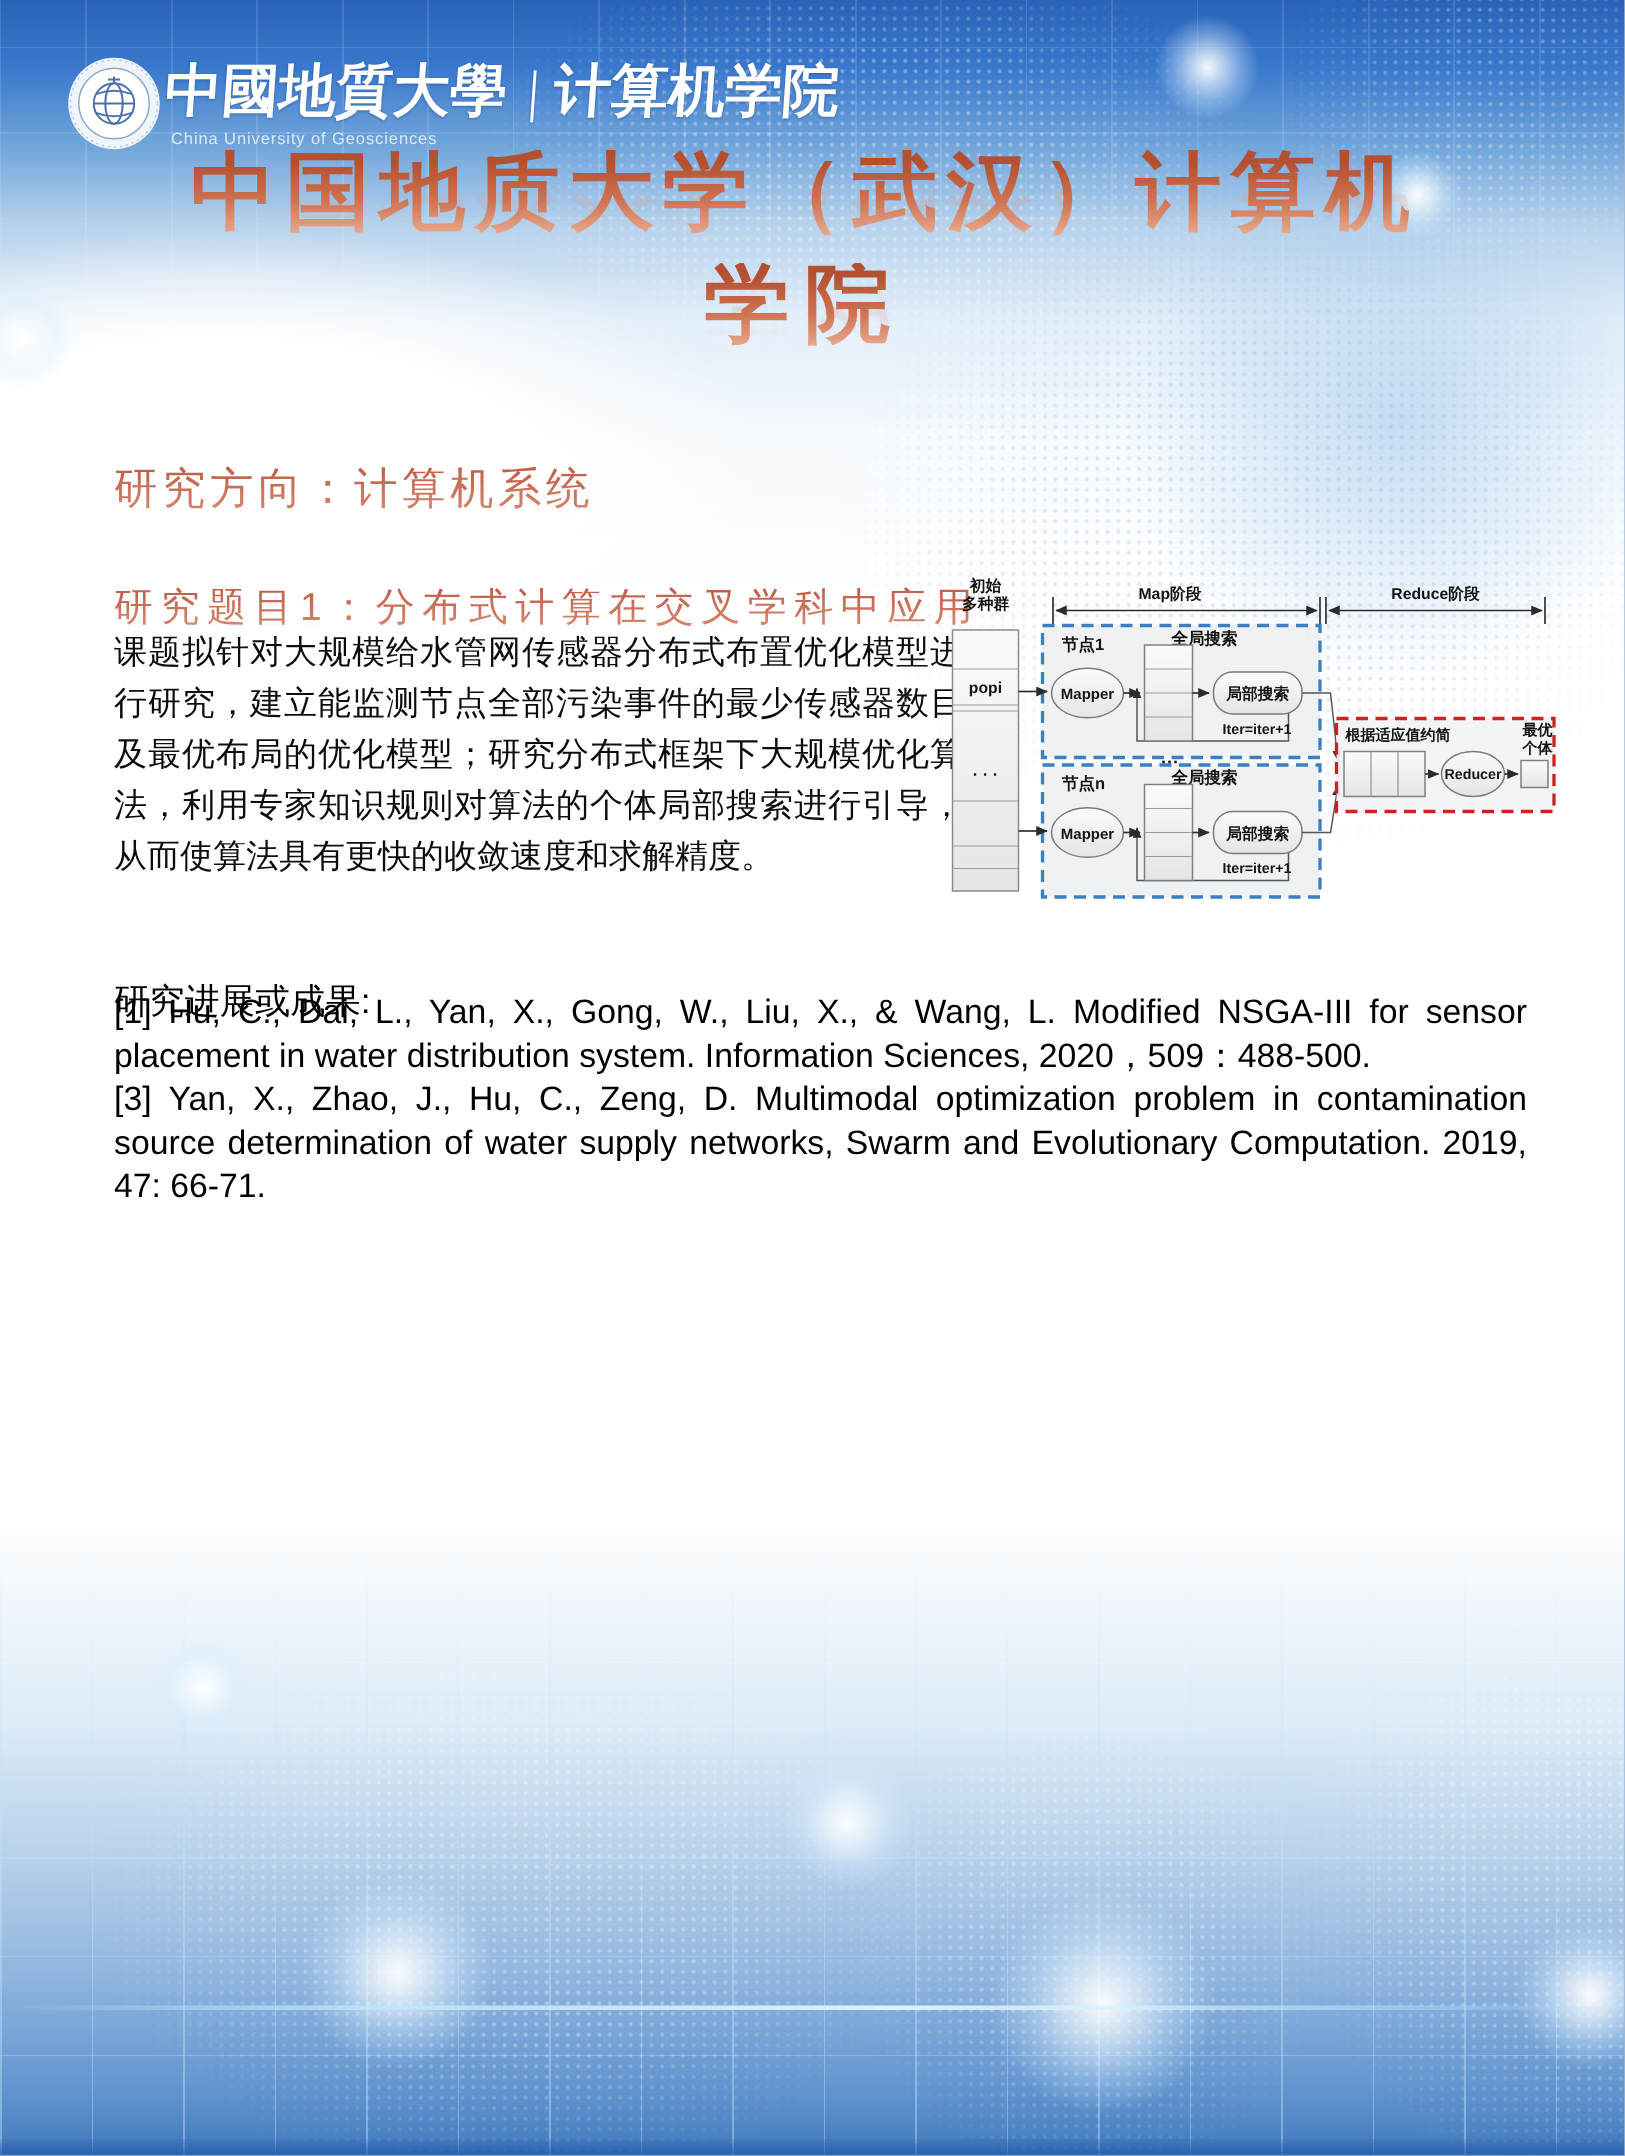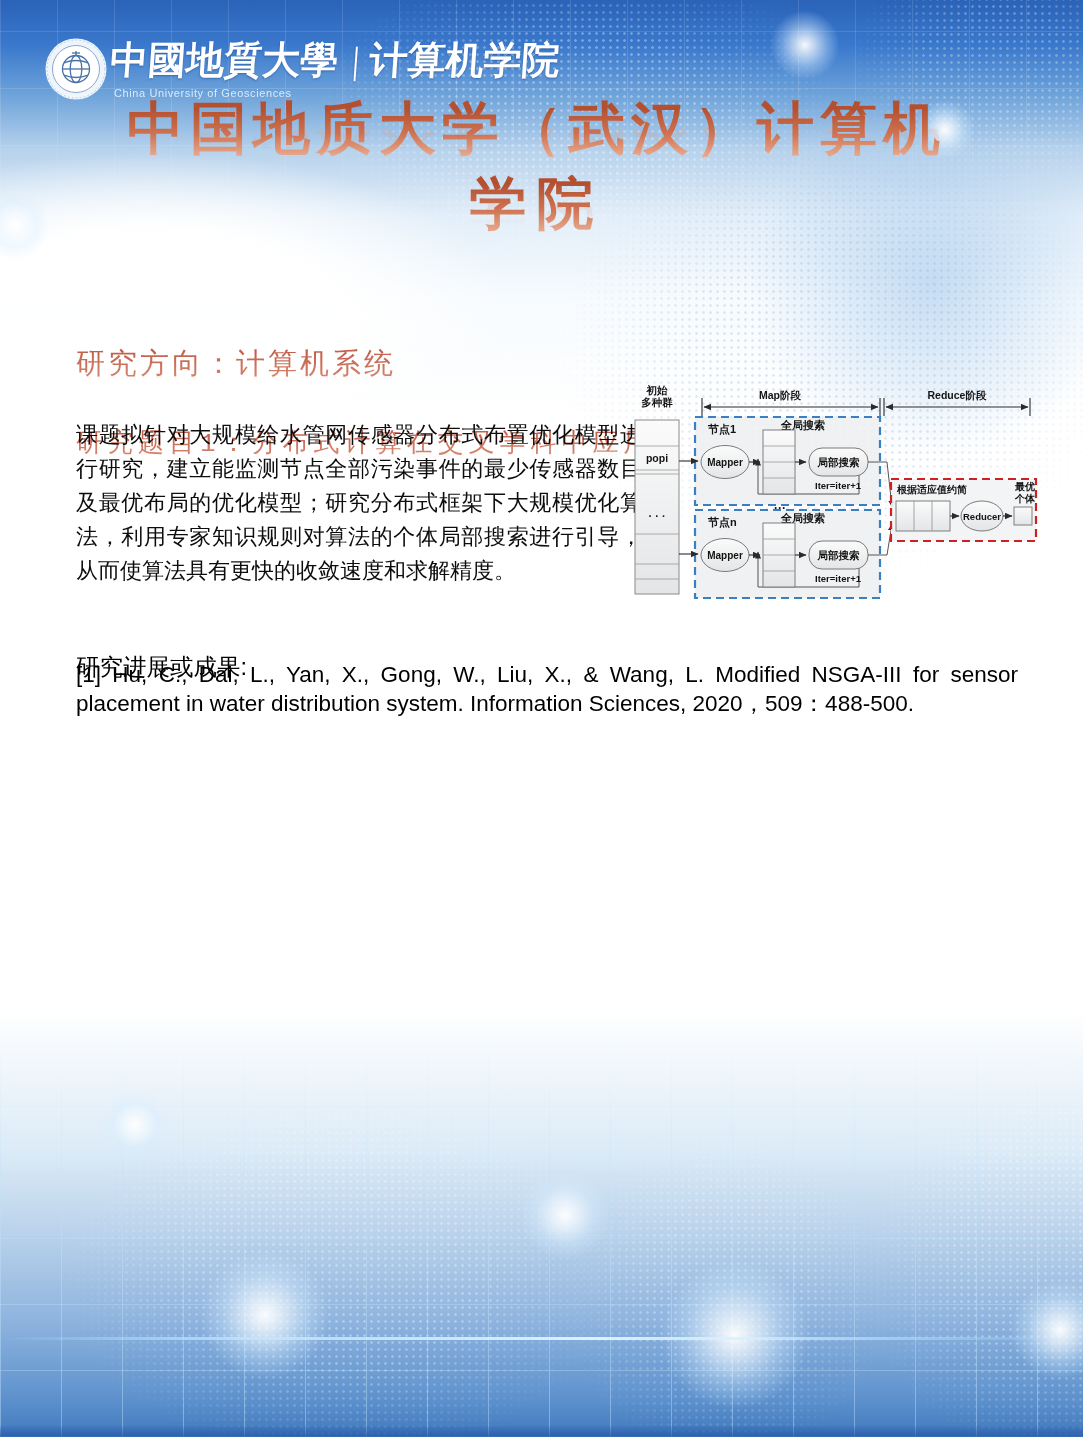--- a/index.html
+++ b/index.html
@@ -46,23 +46,23 @@
   .title-block{left:0;top:100px;width:1073px;text-align:center;
     font-family:"Liberation Serif","DejaVu Serif",serif;font-weight:bold;}
   .title-line{display:block;line-height:1.0;
     background:linear-gradient(180deg,#b4502f 15%,#cf7352 60%,#e8ab90 100%);
     -webkit-background-clip:text;background-clip:text;color:transparent;
     -webkit-box-reflect:below -0.52em linear-gradient(transparent 62%,rgba(0,0,0,0.28));}
   .t1{font-size:57px;letter-spacing:6px;margin-bottom:18px;}
   .t2{font-size:57px;letter-spacing:10px;}
   .t3{font-size:48px;letter-spacing:15px;}
   
-  .salmon{font-family:Liberation Mono, monospace;white-space:nowrap;
+  .salmon{font-family:Liberation Sans, sans-serif;white-space:nowrap;
     background:linear-gradient(180deg,#c2604a 20%,#d98d76 100%);
-    -webkit-background-clip:text;background-clip:text;color:transparent;margin-top:38px;
+    -webkit-background-clip:text;background-clip:text;color:transparent;
     -webkit-box-reflect:below -0.55em linear-gradient(transparent 68%,rgba(0,0,0,0.22));}
   .h-direction{left:76px;top:306px;font-size:29px;letter-spacing:3px;}
   .h-topic{left:76px;top:387px;font-size:26px;letter-spacing:5px;}
   
   .abstract{left:76px;top:418px;width:566px;font-size:22px;line-height:34px;
     color:#0d0d0d;text-align:justify;}
   .results-heading{left:76px;top:651px;font-size:23.5px;font-weight:normal;color:#000;}
   .refs{left:76px;top:660px;width:942px;font-size:22.5px;line-height:29px;color:#000;text-align:justify;}
   .refs p{margin:0;}
   
@@ -219,15 +219,16 @@
       <line x1="373" y1="134" x2="382" y2="134" stroke="#2b2b2b" stroke-width="1.1" marker-end="url(#arr)"></line>
       <rect x="384" y="125" width="18" height="18" fill="url(#cellGrad)" stroke="#7f7f7f" stroke-width="1"></rect>
       <text x="395" y="108" font-size="10" text-anchor="middle">最优</text>
       <text x="395" y="120" font-size="10" text-anchor="middle">个体</text>
     </g>
   </svg>
 
   <div class="abs results-heading">研究进展或成果:</div>
   <div class="abs refs">
     <p>[1] Hu, C., Dai, L., Yan, X., Gong, W., Liu, X., &amp; Wang, L. Modified NSGA-III for sensor placement in water distribution system. Information Sciences, 2020，509：488-500.</p>
+    <p>[3] Yan, X., Zhao, J., Hu, C., Zeng, D. Multimodal optimization problem in contamination source determination of water supply networks, Swarm and Evolutionary Computation. 2019, 47: 66-71.</p>
   </div>
 
 </div>
 
 </body></html>

